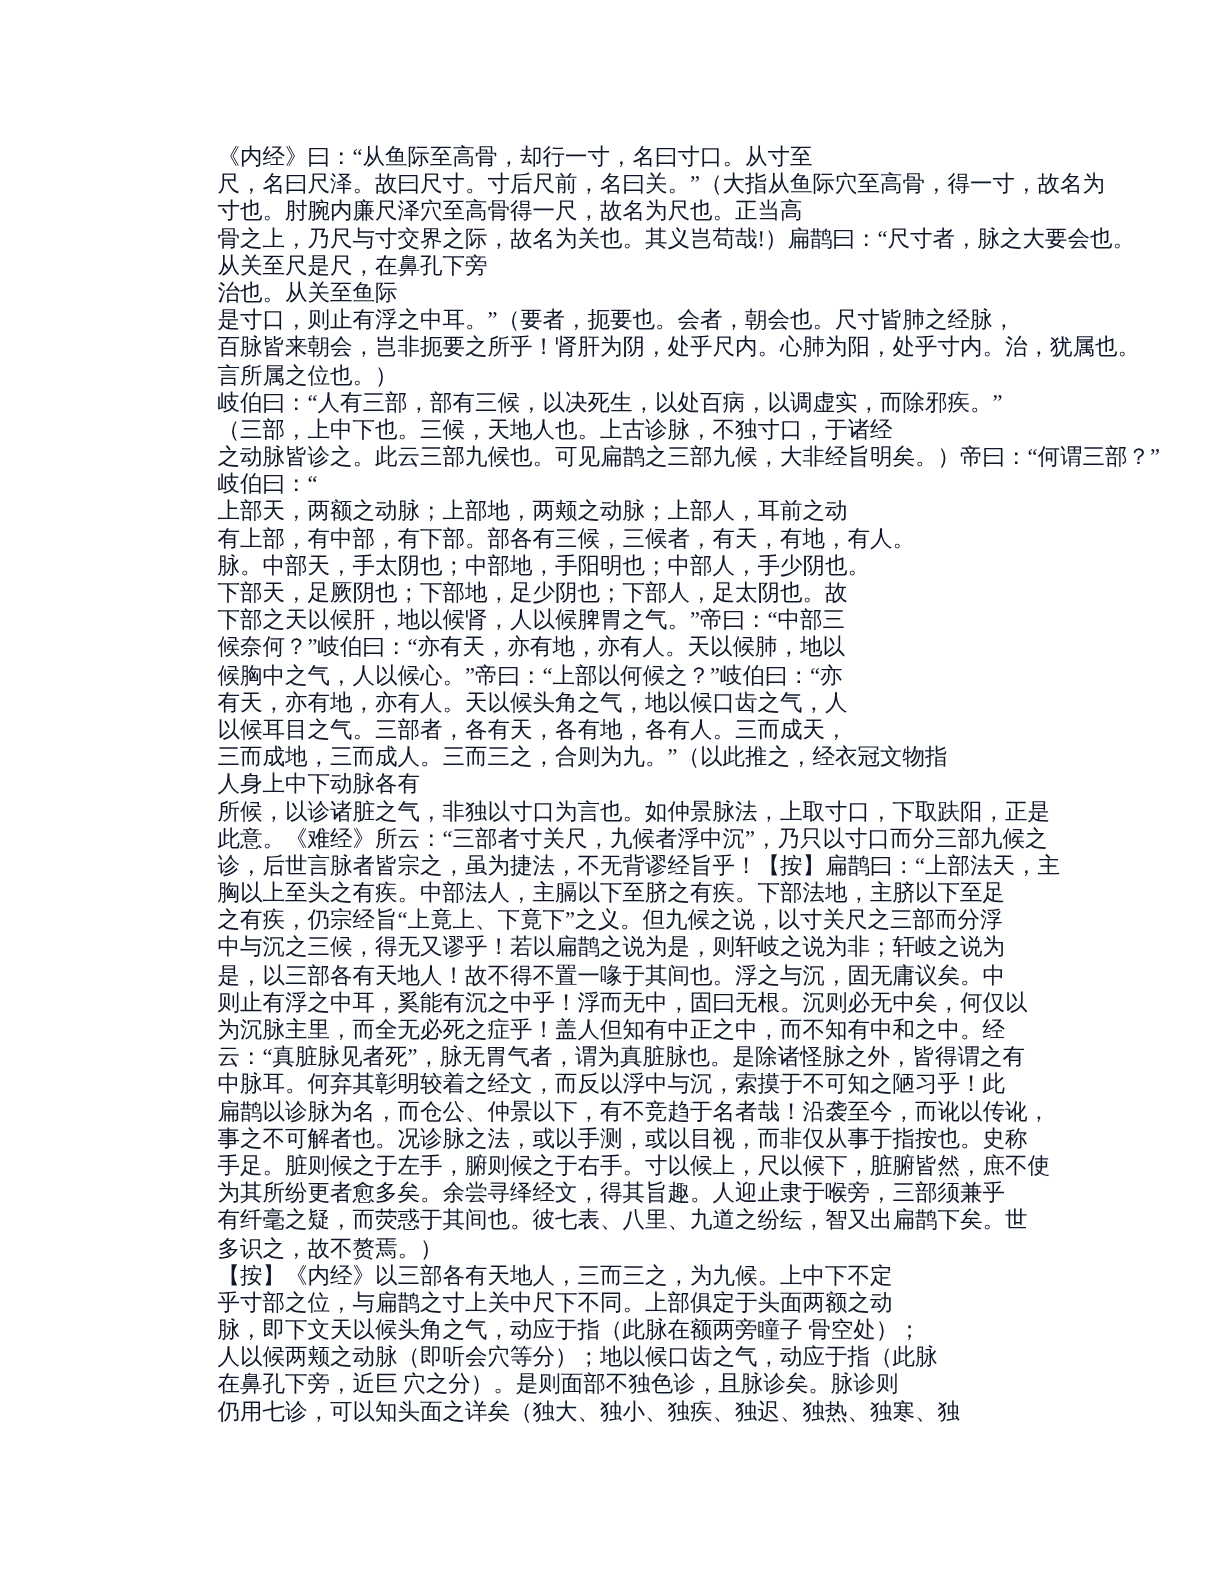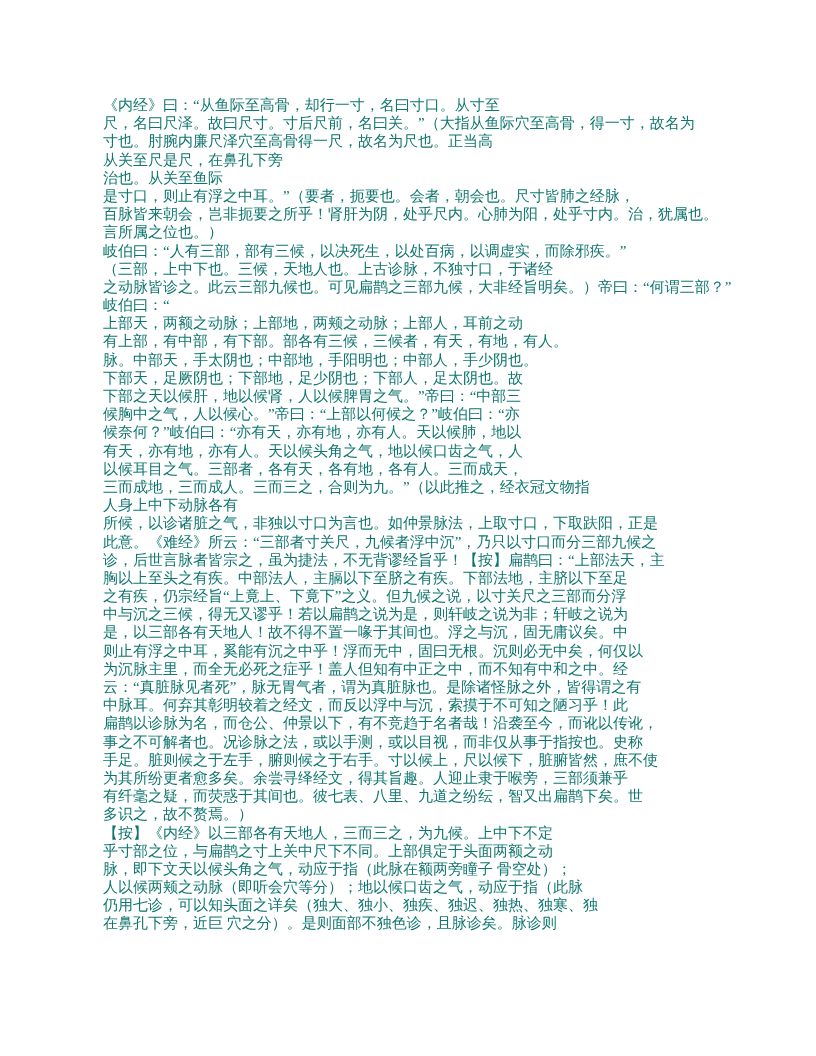--- a/index.html
+++ b/index.html
@@ -27,40 +27,41 @@
   }
   .doc-text .line {
     white-space: pre;
     height: 18.2px;
   }
 </style>
 </head>
 <body>
 
 <div class="page" style="background: rgb(255, 255, 255);">
-  <div class="doc-text" style="color: #0f766e;">
+  <div class="doc-text" style="color: #0f172a; margin-left: 42px;">
       <div class="line">《内经》曰：“从鱼际至高骨，却行一寸，名曰寸口。从寸至</div>
       <div class="line">尺，名曰尺泽。故曰尺寸。寸后尺前，名曰关。”（大指从鱼际穴至高骨，得一寸，故名为</div>
       <div class="line">寸也。肘腕内廉尺泽穴至高骨得一尺，故名为尺也。正当高</div>
+      <div class="line">骨之上，乃尺与寸交界之际，故名为关也。其义岂苟哉!）扁鹊曰：“尺寸者，脉之大要会也。</div>
       <div class="line">从关至尺是尺，在鼻孔下旁</div>
       <div class="line">治也。从关至鱼际</div>
       <div class="line">是寸口，则止有浮之中耳。”（要者，扼要也。会者，朝会也。尺寸皆肺之经脉，</div>
       <div class="line">百脉皆来朝会，岂非扼要之所乎！肾肝为阴，处乎尺内。心肺为阳，处乎寸内。治，犹属也。</div>
       <div class="line">言所属之位也。）</div>
       <div class="line">岐伯曰：“人有三部，部有三候，以决死生，以处百病，以调虚实，而除邪疾。”</div>
       <div class="line">（三部，上中下也。三候，天地人也。上古诊脉，不独寸口，于诸经</div>
       <div class="line">之动脉皆诊之。此云三部九候也。可见扁鹊之三部九候，大非经旨明矣。）帝曰：“何谓三部？”</div>
       <div class="line">岐伯曰：“</div>
       <div class="line">上部天，两额之动脉；上部地，两颊之动脉；上部人，耳前之动</div>
       <div class="line">有上部，有中部，有下部。部各有三候，三候者，有天，有地，有人。</div>
       <div class="line">脉。中部天，手太阴也；中部地，手阳明也；中部人，手少阴也。</div>
       <div class="line">下部天，足厥阴也；下部地，足少阴也；下部人，足太阴也。故</div>
       <div class="line">下部之天以候肝，地以候肾，人以候脾胃之气。”帝曰：“中部三</div>
+      <div class="line">候奈何？”岐伯曰：“亦有天，亦有地，亦有人。天以候肺，地以</div>
       <div class="line">候胸中之气，人以候心。”帝曰：“上部以何候之？”岐伯曰：“亦</div>
-      <div class="line">候奈何？”岐伯曰：“亦有天，亦有地，亦有人。天以候肺，地以</div>
       <div class="line">有天，亦有地，亦有人。天以候头角之气，地以候口齿之气，人</div>
       <div class="line">以候耳目之气。三部者，各有天，各有地，各有人。三而成天，</div>
       <div class="line">三而成地，三而成人。三而三之，合则为九。”（以此推之，经衣冠文物指</div>
       <div class="line">人身上中下动脉各有</div>
       <div class="line">所候，以诊诸脏之气，非独以寸口为言也。如仲景脉法，上取寸口，下取趺阳，正是</div>
       <div class="line">此意。《难经》所云：“三部者寸关尺，九候者浮中沉”，乃只以寸口而分三部九候之</div>
       <div class="line">诊，后世言脉者皆宗之，虽为捷法，不无背谬经旨乎！【按】扁鹊曰：“上部法天，主</div>
       <div class="line">胸以上至头之有疾。中部法人，主膈以下至脐之有疾。下部法地，主脐以下至足</div>
       <div class="line">之有疾，仍宗经旨“上竟上、下竟下”之义。但九候之说，以寸关尺之三部而分浮</div>
       <div class="line">中与沉之三候，得无又谬乎！若以扁鹊之说为是，则轩岐之说为非；轩岐之说为</div>
@@ -72,16 +73,16 @@
       <div class="line">扁鹊以诊脉为名，而仓公、仲景以下，有不竞趋于名者哉！沿袭至今，而讹以传讹，</div>
       <div class="line">事之不可解者也。况诊脉之法，或以手测，或以目视，而非仅从事于指按也。史称</div>
       <div class="line">手足。脏则候之于左手，腑则候之于右手。寸以候上，尺以候下，脏腑皆然，庶不使</div>
       <div class="line">为其所纷更者愈多矣。余尝寻绎经文，得其旨趣。人迎止隶于喉旁，三部须兼乎</div>
       <div class="line">有纤毫之疑，而荧惑于其间也。彼七表、八里、九道之纷纭，智又出扁鹊下矣。世</div>
       <div class="line">多识之，故不赘焉。）</div>
       <div class="line">【按】《内经》以三部各有天地人，三而三之，为九候。上中下不定</div>
       <div class="line">乎寸部之位，与扁鹊之寸上关中尺下不同。上部俱定于头面两额之动</div>
       <div class="line">脉，即下文天以候头角之气，动应于指（此脉在额两旁瞳子 骨空处）；</div>
       <div class="line">人以候两颊之动脉（即听会穴等分）；地以候口齿之气，动应于指（此脉</div>
+      <div class="line">在鼻孔下旁，近巨 穴之分）。是则面部不独色诊，且脉诊矣。脉诊则</div>
       <div class="line">仍用七诊，可以知头面之详矣（独大、独小、独疾、独迟、独热、独寒、独</div>
-      <div class="line">在鼻孔下旁，近巨 穴之分）。是则面部不独色诊，且脉诊矣。脉诊则</div>
     </div>
 </div>
 
 </body></html>

